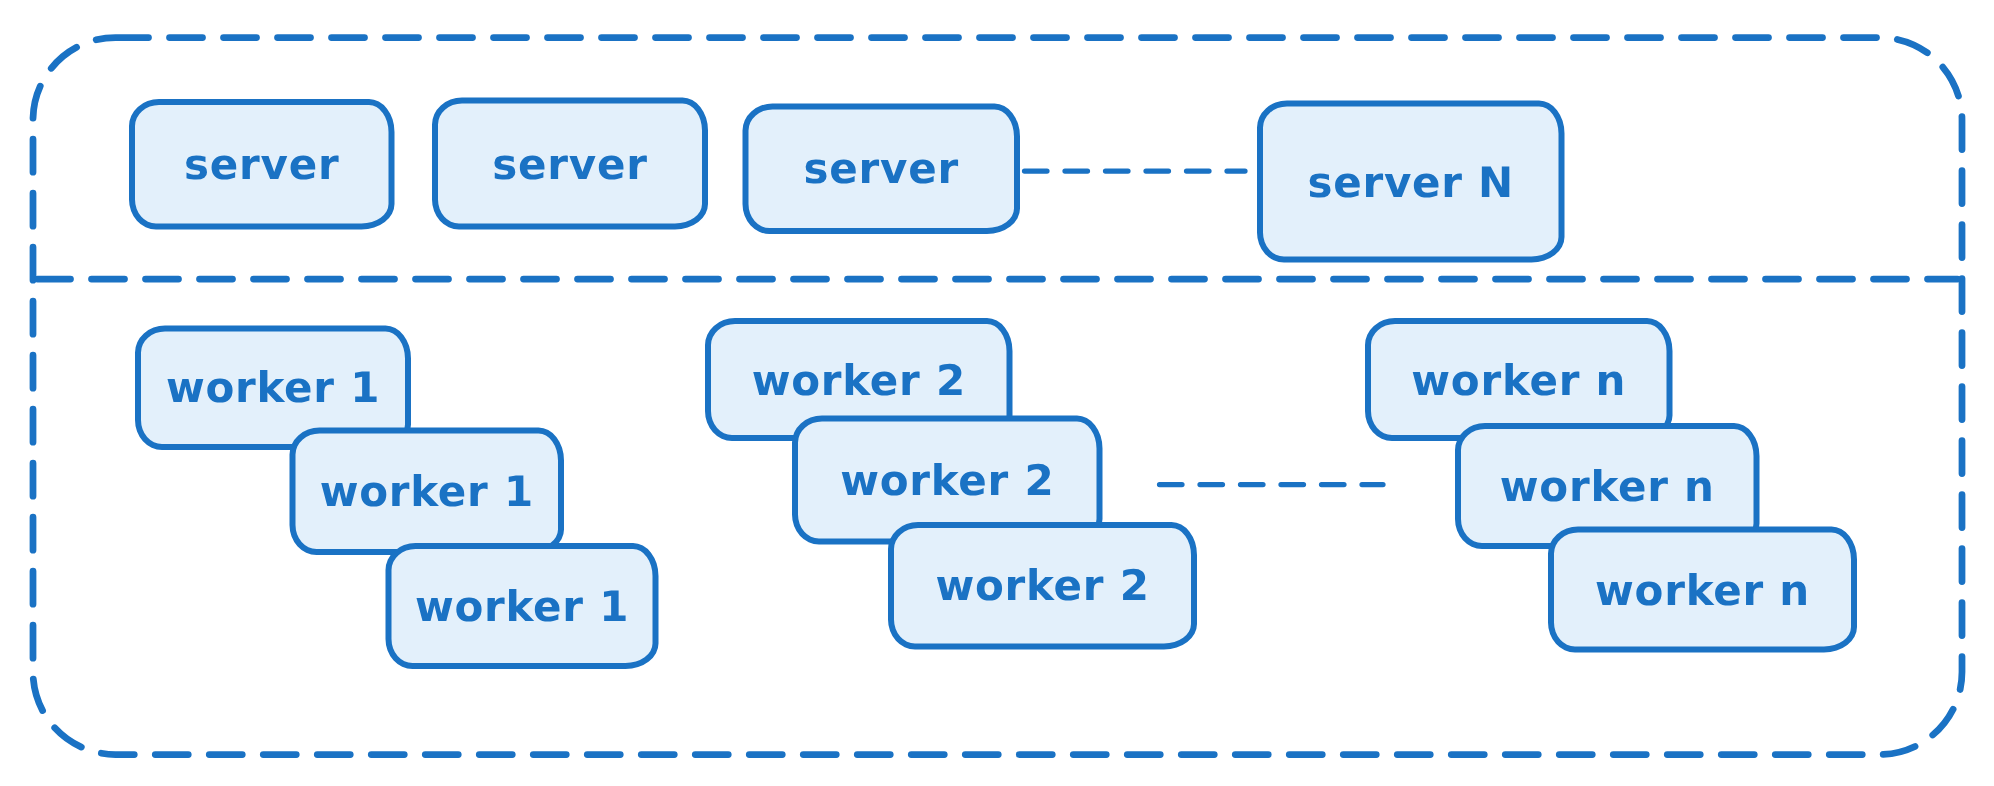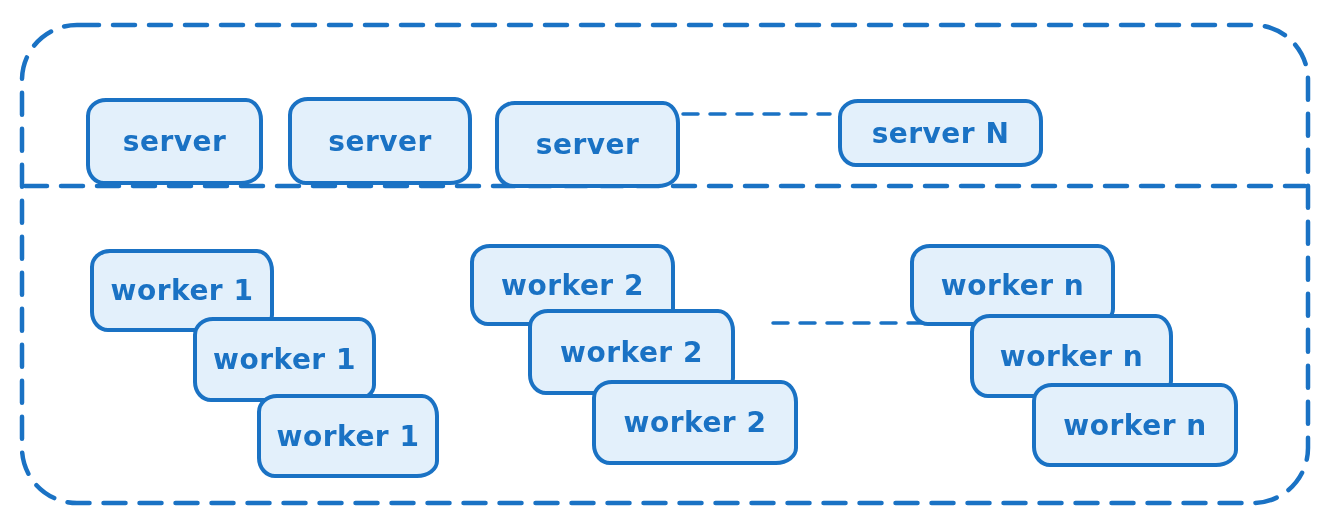--- a/index.html
+++ b/index.html
@@ -33,21 +33,20 @@
     background: var(--fill);
     border-radius: 20px 17px 22px 18px / 18px 22px 17px 20px;
     display: flex;
     align-items: center;
     justify-content: center;
     color: var(--stroke);
     font-size: 28px;
     font-weight: 600;
     letter-spacing: 0.5px;
     white-space: nowrap;
-    margin-top: 32px;
   }
 </style>
 </head>
 <body>
 
 <div class="canvas">
 
   <svg class="shapes" viewBox="0 0 1329 524">
 
     <rect x="22" y="25" width="1286" height="478" rx="55" ry="55" class="dash-stroke" stroke-width="4.5" stroke-dasharray="22 14"></rect>
@@ -55,21 +54,21 @@
     <line x1="25" y1="186" x2="1305" y2="186" class="dash-stroke" stroke-width="4.5" stroke-dasharray="22 14"></line>
 
     <line x1="683" y1="114" x2="830" y2="114" class="dash-stroke" stroke-width="3.5" stroke-dasharray="15 12"></line>
 
     <line x1="773" y1="323" x2="922" y2="323" class="dash-stroke" stroke-width="3.5" stroke-dasharray="15 12"></line>
   </svg>
 
   <div class="node" style="left:86px; top:66px; width:177px; height:87px;">server</div>
   <div class="node" style="left:288px; top:65px; width:184px; height:88px;">server</div>
   <div class="node" style="left:495px; top:69px; width:185px; height:87px;">server</div>
-  <div class="node" style="left:838px; top:67px; width:205px; height:68px;">server N</div>
+  <div class="node" style="left:838px; top:67px; width:205px; height:108px;">server N</div>
 
   <div class="node" style="left:90px; top:217px; width:184px; height:83px;">worker 1</div>
   <div class="node" style="left:193px; top:285px; width:183px; height:85px;">worker 1</div>
   <div class="node" style="left:257px; top:362px; width:182px; height:84px;">worker 1</div>
 
   <div class="node" style="left:470px; top:212px; width:205px; height:82px;">worker 2</div>
   <div class="node" style="left:528px; top:277px; width:207px; height:86px;">worker 2</div>
   <div class="node" style="left:592px; top:348px; width:206px; height:85px;">worker 2</div>
 
   <div class="node" style="left:910px; top:212px; width:205px; height:82px;">worker n</div>

